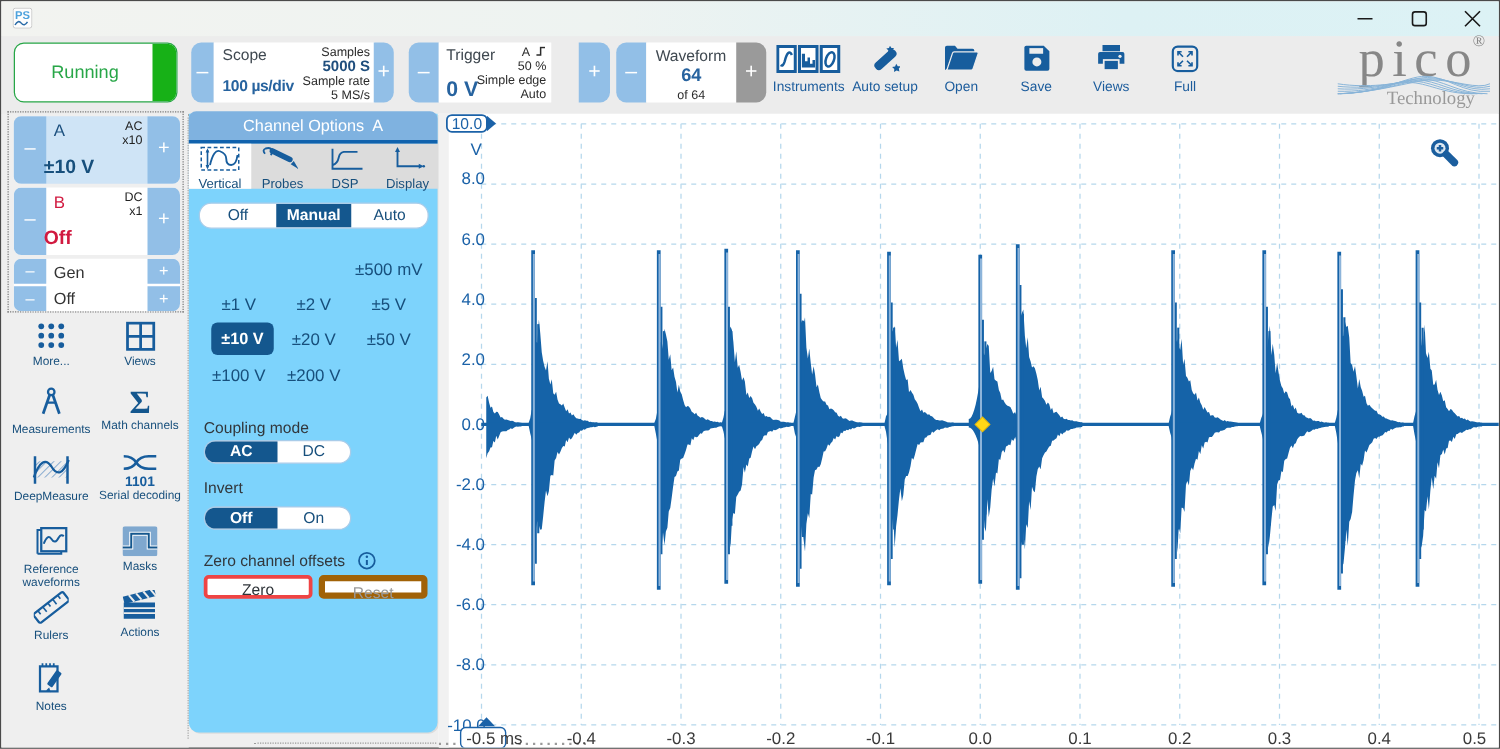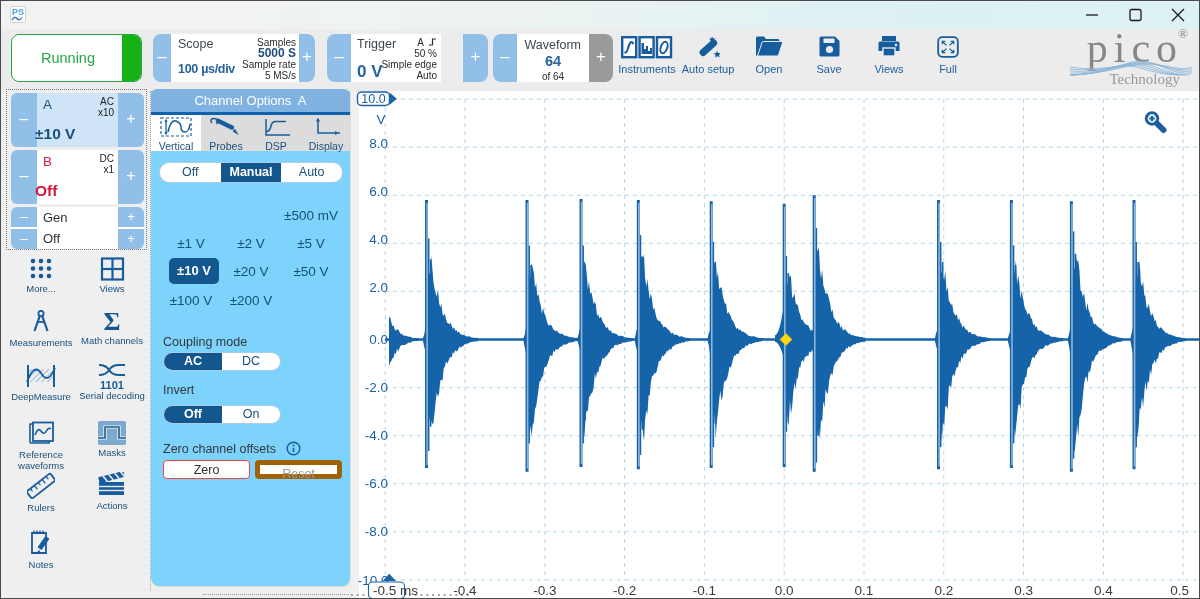--- a/index.html
+++ b/index.html
@@ -407,21 +407,21 @@
   <div class="sel">Off</div>
       <div>On</div>
  </div>
  <div class="plabel" style="top:350px">Zero channel offsets
   <svg width="15" height="15" viewBox="0 0 15 15" style="vertical-align:-3px;margin-left:6px">
    <circle cx="7.5" cy="7.5" r="6.3" fill="none" stroke="#175d9d" stroke-width="1.4"></circle>
    <circle cx="7.5" cy="4.4" r="1" fill="#175d9d"></circle>
    <line x1="7.5" y1="7" x2="7.5" y2="11" stroke="#175d9d" stroke-width="1.6"></line>
   </svg>
  </div>
- <div class="btn" style="left:12px;top:369px;width:87px;height:19px;line-height:18px;border:1px solid #ef4444;color:#2e3338">Zero</div>
+ <div class="btn" style="left:12px;top:369px;width:87px;height:19px;line-height:18px;border:3px solid #ef4444;color:#2e3338">Zero</div>
  <div class="btn" style="left:104px;top:369px;width:87px;height:19px;line-height:18px;border:5px solid #a16207;color:#9a9a9a">Reset</div>
 </div>
 <div class="dotline" style="left:149px;top:90px;height:500px;border-top:none;border-left:1px dotted #a8a8a8"></div>
 <div class="dotline" style="left:202px;top:593px;width:146px"></div>
 <svg width="850" height="509" viewBox="0 0 850 509" style="position:absolute;left:350px;top:90px;background:#fff">
 <rect x="0" y="0" width="8" height="509" fill="#f1f1f1"></rect>
 <g stroke="#b5d7ec" stroke-width="1" stroke-dasharray="4,4" fill="none">
       <line x1="34.2" y1="8" x2="34.2" y2="489"></line>
       <line x1="114.0" y1="8" x2="114.0" y2="489"></line>
       <line x1="193.8" y1="8" x2="193.8" y2="489"></line>

